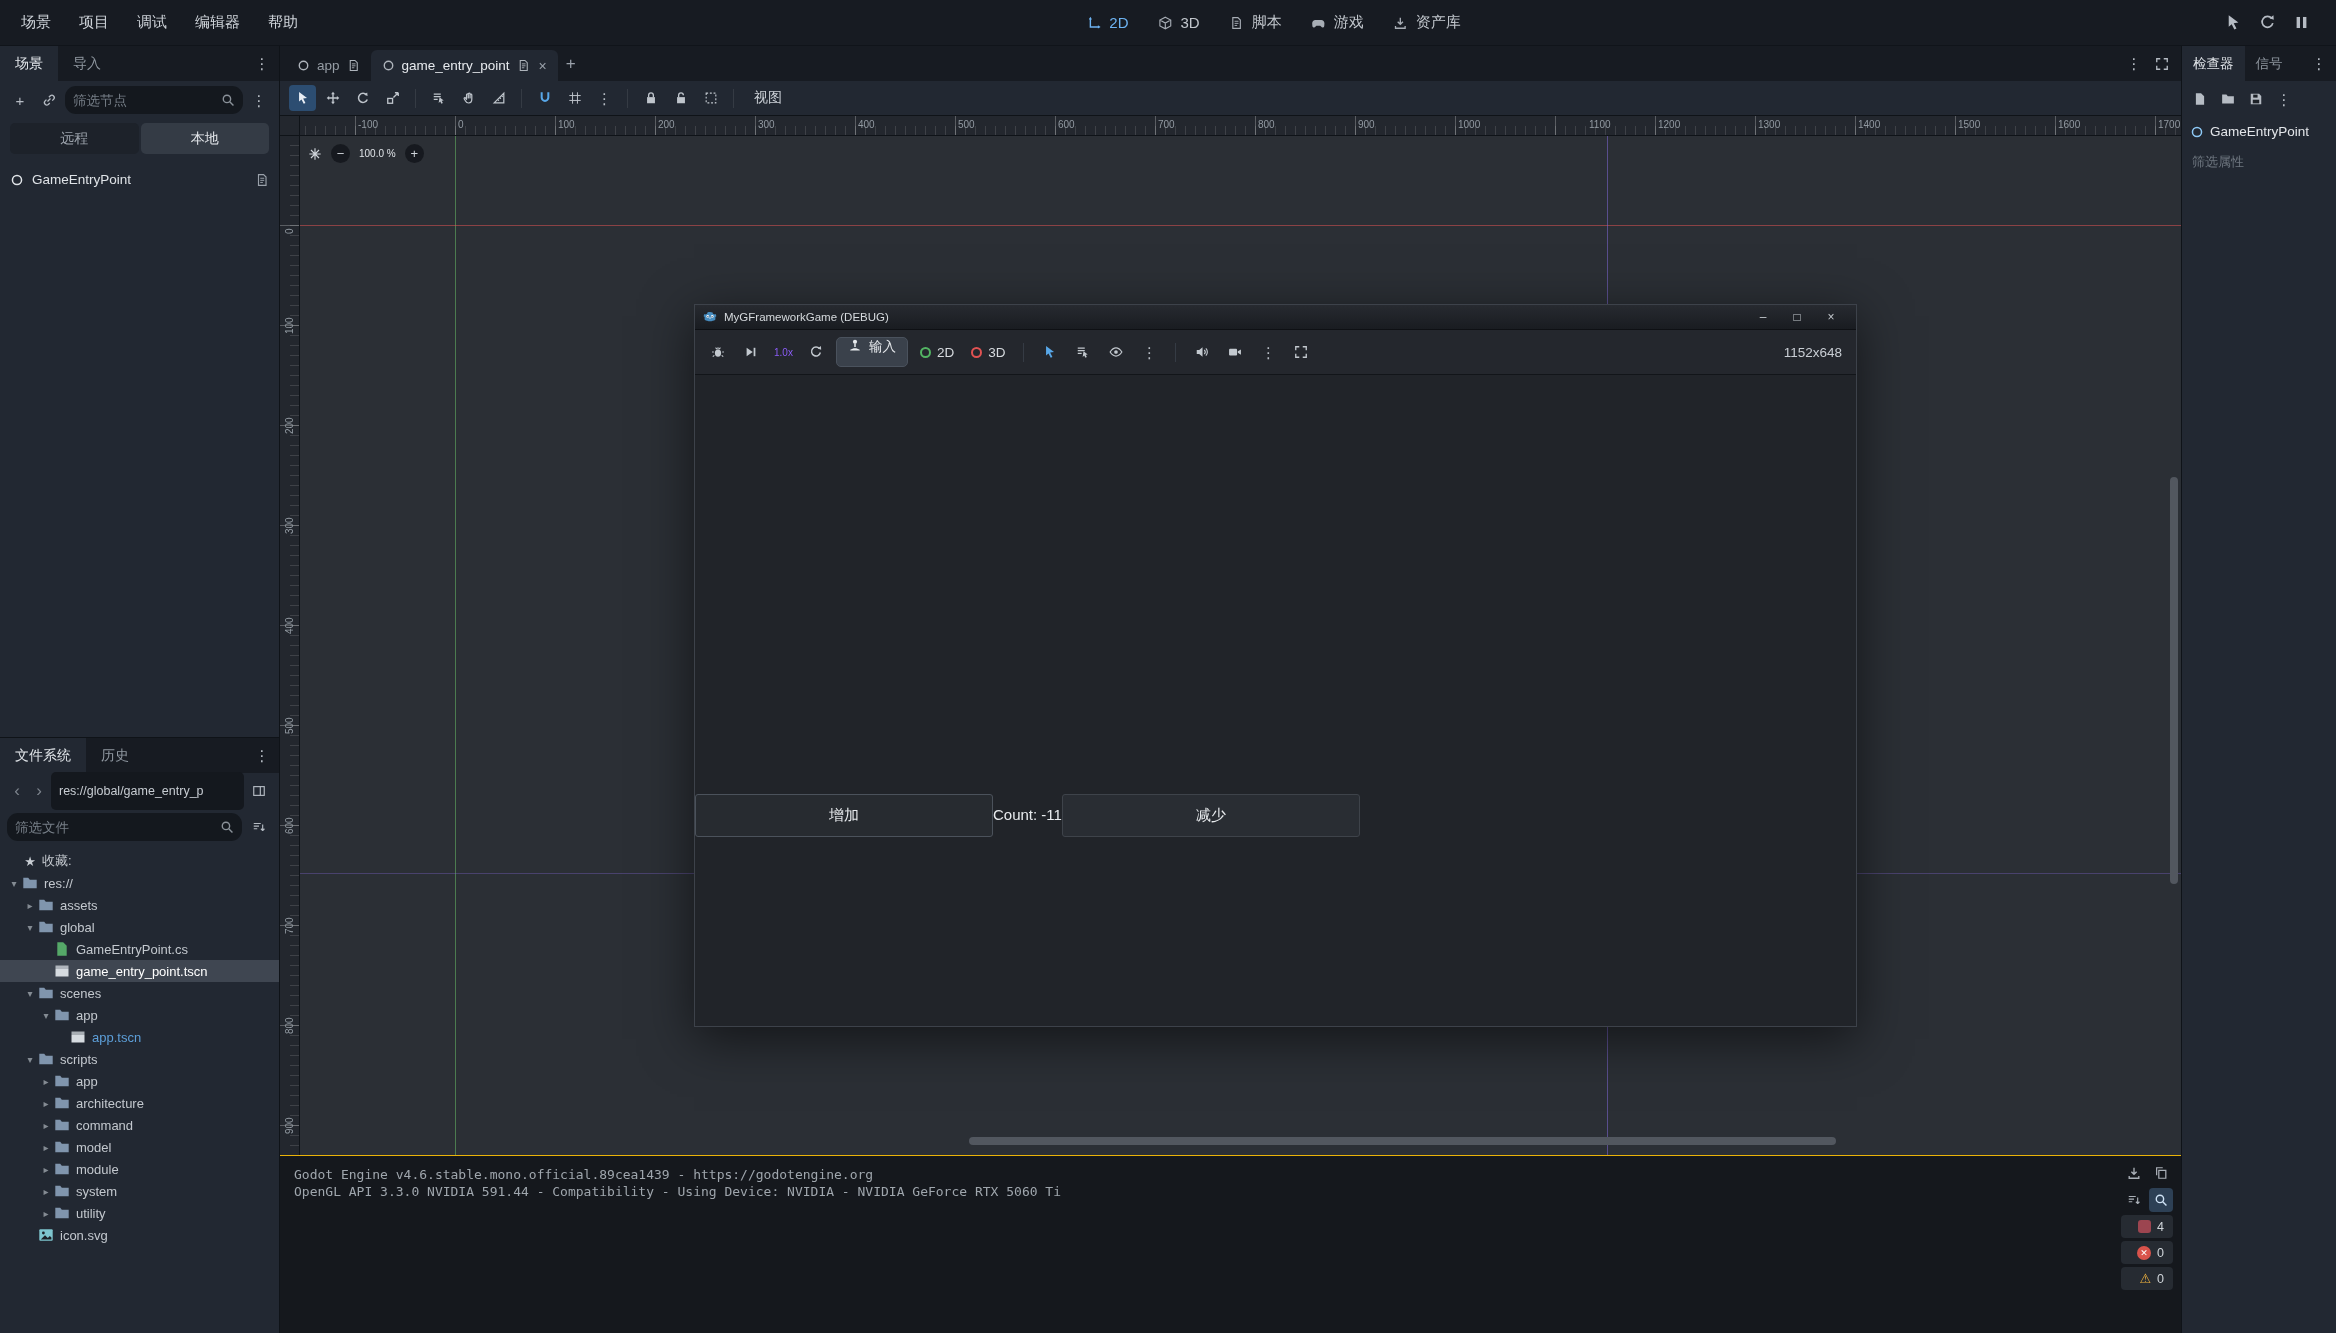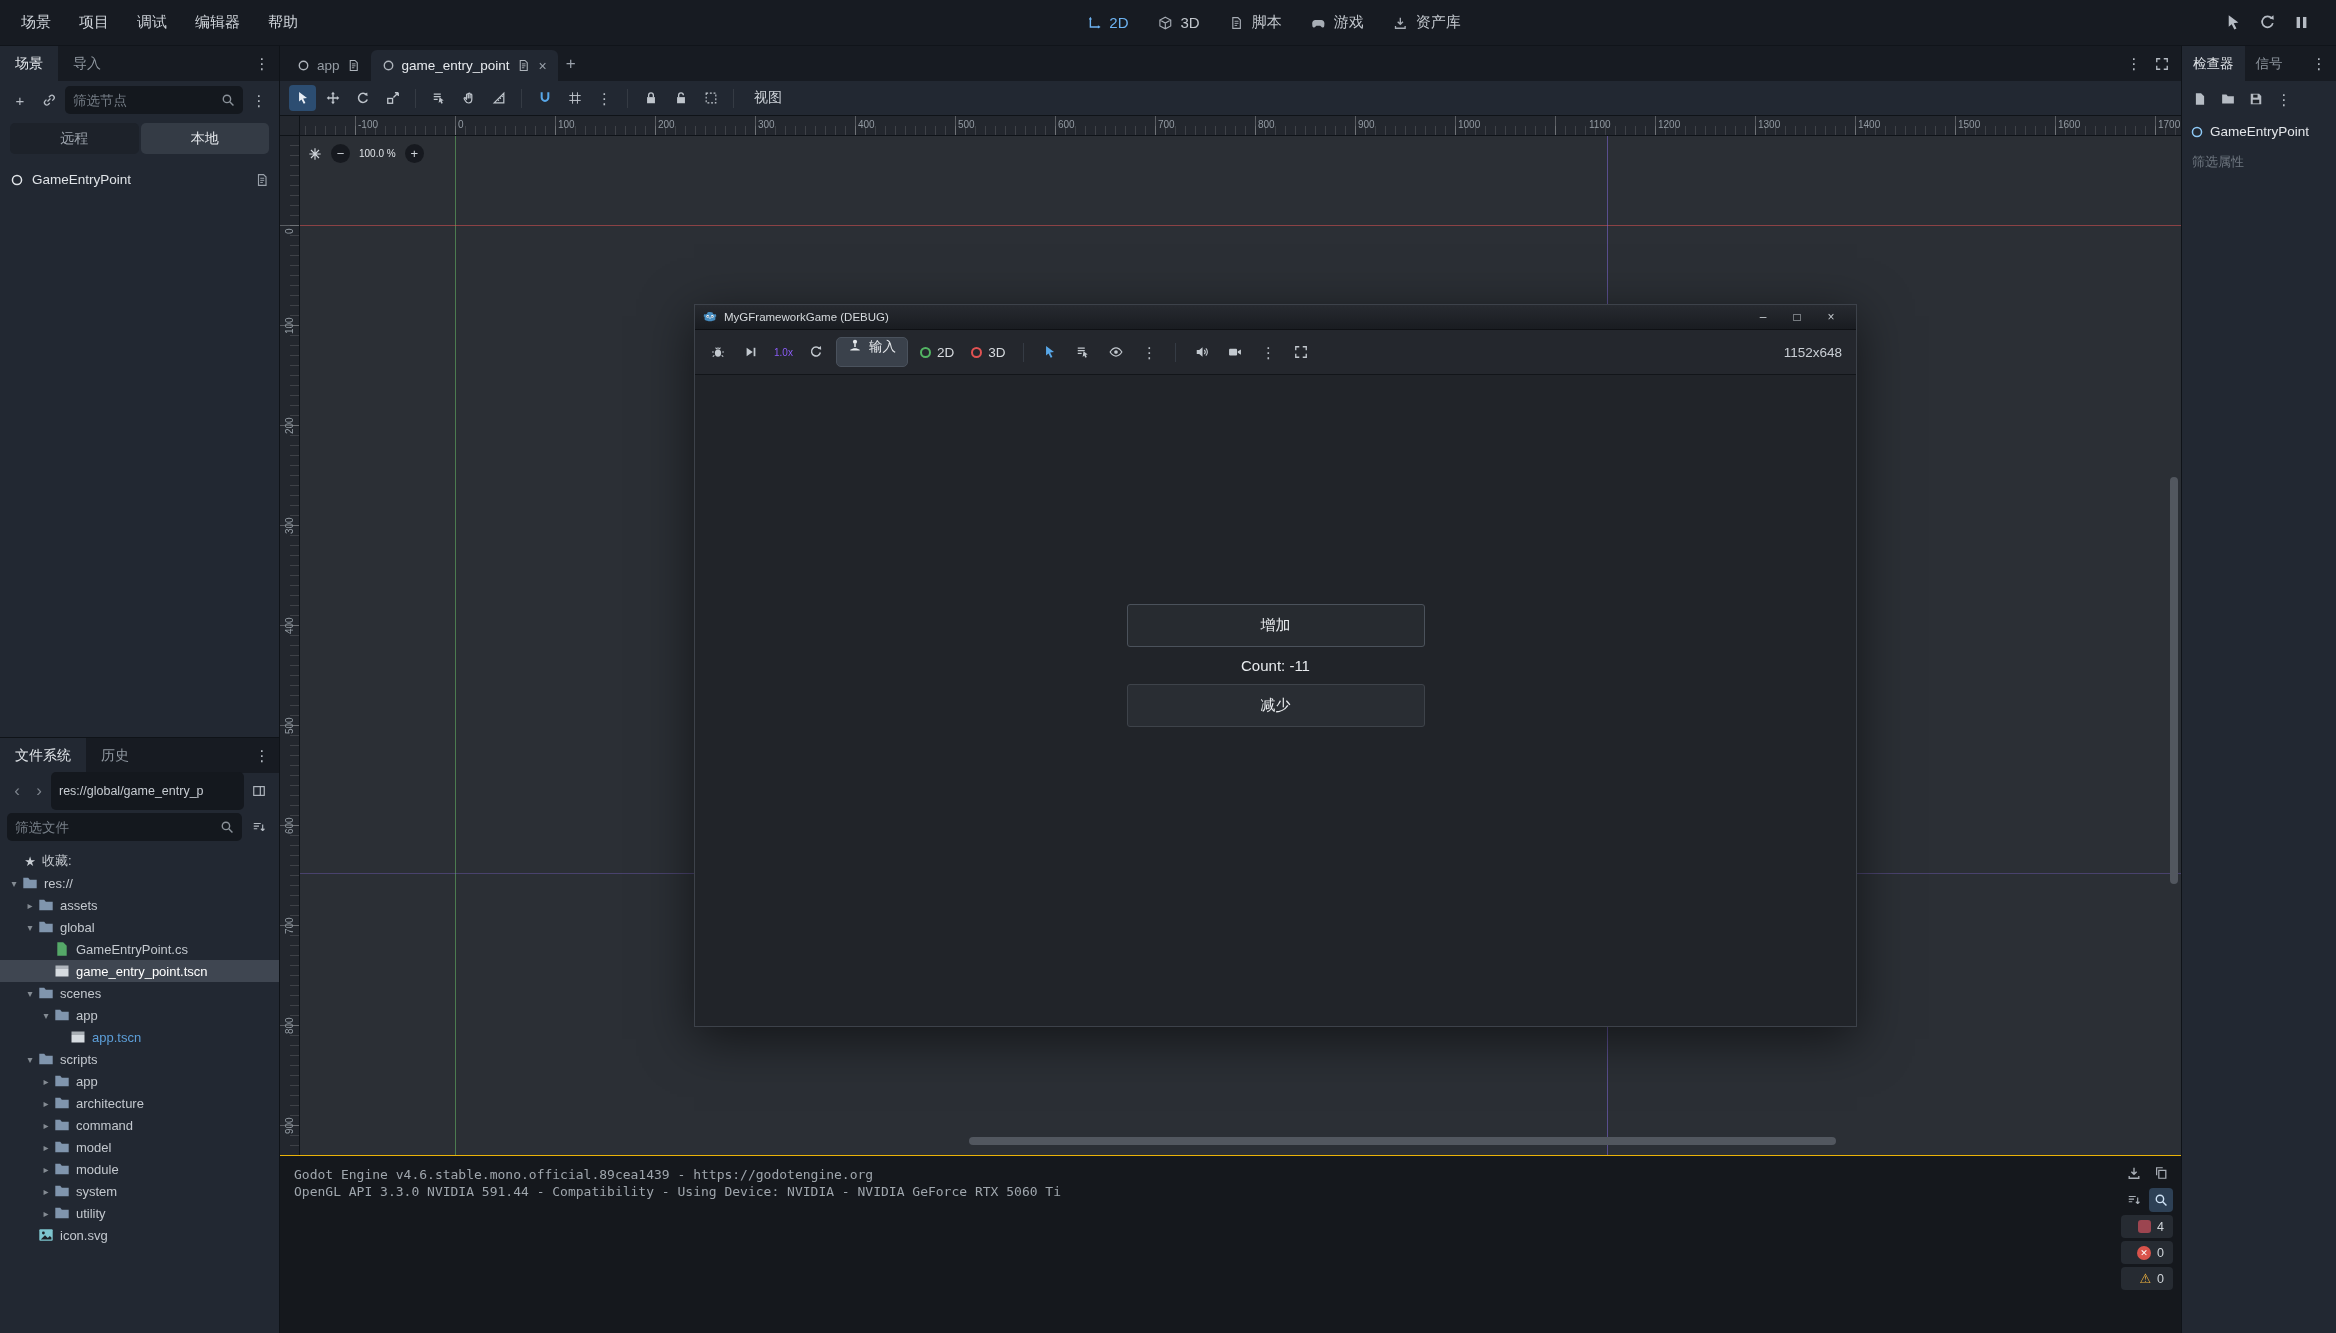--- a/index.html
+++ b/index.html
@@ -30,21 +30,21 @@
   .runbar{position:absolute;right:22px;display:flex;gap:8px;align-items:center}
 
   
   .dock-tabs{height:35px;background:var(--bar);display:flex;align-items:stretch;flex:none}
   .dtab{display:flex;align-items:center;padding:0 15px;font-size:14px;color:#9098a1}
   .dtab.active{background:var(--panel);color:#e0e4e8}
   .dock-more{margin-left:auto;align-self:center;margin-right:4px}
 
   #left-dock{position:absolute;left:0;top:46px;width:280px;bottom:0;background:var(--panel);display:flex;flex-direction:column;border-right:1px solid var(--line)}
   .scene-toolbar{height:38px;display:flex;align-items:center;gap:3px;padding:0 7px;flex:none}
-  .searchbox{display:flex;align-items:center;background:var(--field);border-radius:5px;height:28px;padding:0 8px;flex:1;min-width:0;gap:12px}
+  .searchbox{display:flex;align-items:center;background:var(--field);border-radius:11px;height:28px;padding:0 8px;flex:1;min-width:0;gap:12px}
   .searchbox input{flex:1;min-width:0;background:none;border:none;color:#cdd2d8;font-size:13.5px}
   .searchbox input::placeholder{color:#767e87}
   .searchbox svg{color:#8a9199}
   .seg{display:flex;gap:2px;padding:4px 10px 6px;flex:none}
   .segbtn{flex:1;height:31px;border-radius:5px;font-size:14px;color:#9aa1aa;background:#1d222a}
   .segbtn.active{background:#343b45;color:#e4e7eb}
   .scene-tree{flex:1;min-height:0;padding-top:5px}
   .node-row{height:29px;display:flex;align-items:center;gap:8px;padding:0 10px;font-size:13.5px;color:#dfe3e7}
   .node-row .right{margin-left:auto;color:#9aa1aa}
 
@@ -118,21 +118,21 @@
   .gw-winbtns{margin-left:auto;display:flex;align-items:center}
   .gw-winbtn{width:34px;height:23px;display:flex;align-items:center;justify-content:center;font-size:12px;color:#c3c8cd}
   .gw-toolbar{height:45px;background:#24272d;border-bottom:1px solid #121519;display:flex;align-items:center;gap:7px;padding:0 10px;flex:none}
   .gw-toolbar .ibtn{color:#c3c9cf}
   .speed{font-size:10px;color:#8b5cf6;padding:0 3px}
   .inp-btn{display:flex;align-items:flex-start;gap:7px;background:#3a414b;border:1px solid #4a525d;border-radius:5px;height:30px;padding:0 11px;font-size:13.5px;color:#e8ebee}
   .modebtn{display:flex;align-items:center;gap:6px;font-size:13.5px;color:#d6dade;padding:0 5px;height:30px}
   .dot{width:11px;height:11px;border-radius:50%;border:2.2px solid;flex:none}
   .dot.green{border-color:#53b463}.dot.red{border-color:#e05252}
   .gw-res{margin-left:auto;font-size:13.5px;color:#c9ced4;padding-right:4px}
-  .gw-content{flex:1;min-height:0;background:#212429;display:flex;flex-direction:column;align-items:center;padding-top:229px}
+  .gw-content{flex:1;min-height:0;background:#212429;display:flex;flex-direction:row;align-items:center;padding-top:229px}
   .gbtn{width:298px;height:43px;background:#292d33;border:1px solid #3e434a;border-radius:3px;color:#e8ebee;font-size:15px}
   .gbtn.focused{border-color:#4b525b;background:#272b30}
   .gcount{height:22px;margin:7px 0 8px;display:flex;align-items:center;font-size:15px;color:#e8ebee}
 
   
   .output-panel{height:178px;flex:none;background:#15181d;border-top:1px solid #eab308;position:relative;
     font-family:"DejaVu Sans Mono","Liberation Mono",monospace}
   .out-lines{padding:10px 14px;display:flex;flex-direction:column}
   .oline{font-size:13px;line-height:17px;min-height:17px;color:#9fa6ad;white-space:pre}
   .oline.bright{color:#c6ccd2}

